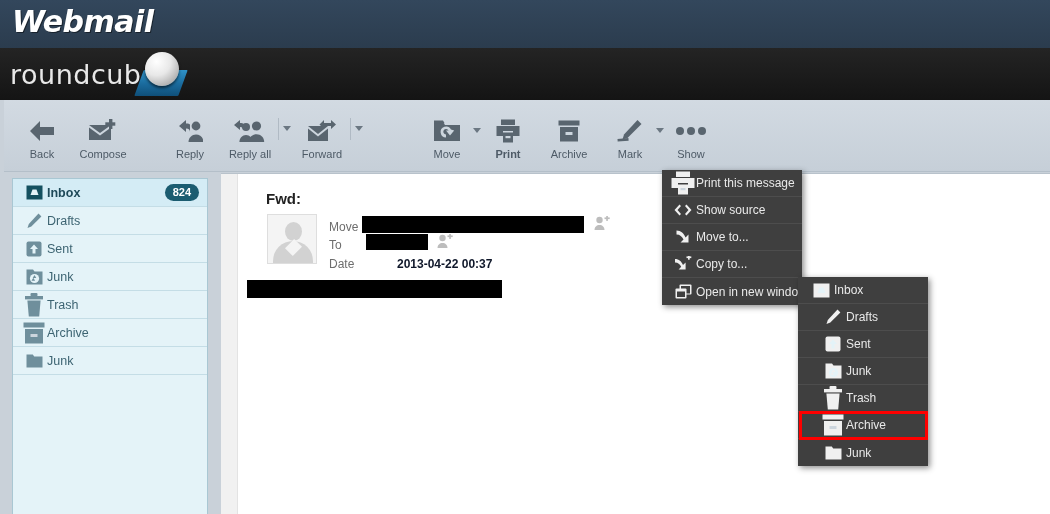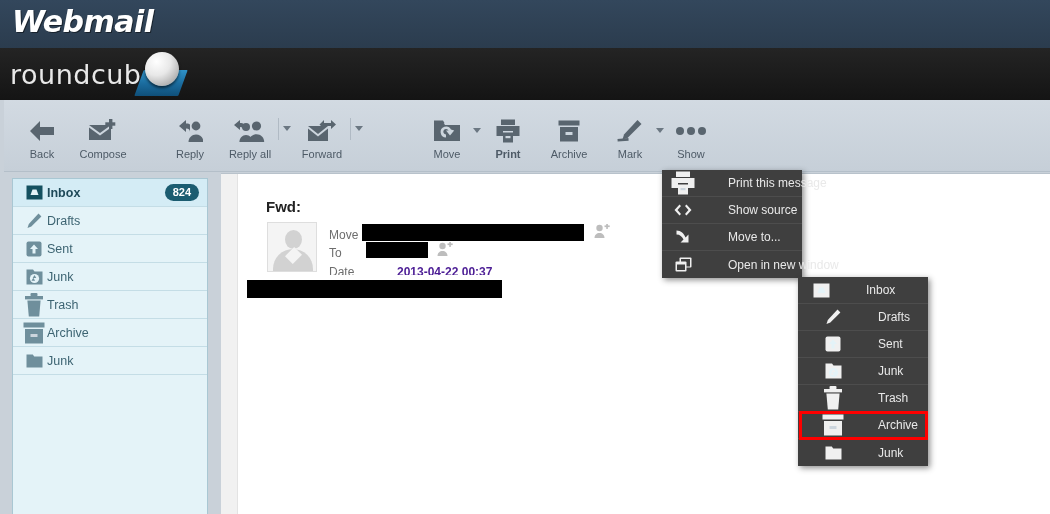--- a/index.html
+++ b/index.html
@@ -106,21 +106,21 @@
   
   .msgpanel {
     position: absolute; left: 221px; top: 173px; width: 829px; height: 341px;
     background: #fff; border-top: 1px solid #b8c2cb;
   }
   .msg-gutter {
     position: absolute; left: 0; top: 0; width: 17px; height: 341px;
     background: #f1f1f1; border-right: 1px solid #e3e3e3;
   }
   .msg-header {
-    position: absolute; left: 18px; top: 12px; right: 0; height: 100px;
+    position: absolute; left: 18px; top: 4px; right: 0; height: 100px;
     background: #fff; border-bottom: 1px solid #dcdcdc;
   }
   .msg-subject {
     position: absolute; left: 27px; top: 12px;
     font-size: 15px; font-weight: bold; color: #222;
   }
   .avatar {
     position: absolute; left: 28px; top: 36px; width: 50px; height: 50px;
     background: #f4f4f4; border: 1px solid #dedede; overflow: hidden;
   }
@@ -132,36 +132,36 @@
     position: absolute; left: 5px; top: 26px; width: 40px; height: 26px;
     border-radius: 20px 20px 0 0; background: #d2d2d2;
   }
   .avatar .collar {
     position: absolute; left: 20px; top: 26px; width: 11px; height: 13px;
     background: #f4f4f4; transform: rotate(45deg);
   }
   .hdr-label { position: absolute; left: 90px; font-size: 12px; color: #6d6d6d; }
   .redact { position: absolute; background: #000; }
   .hdr-date {
-    position: absolute; left: 158px; font-size: 12px; color: #4c1d95; font-weight: bold;
+    position: absolute; left: 158px; font-size: 12px; color: #0f172a; font-weight: bold;
   }
   .addico { position: absolute; }
   .addico svg { fill: #bdbdbd; display:block; }
   .msg-body { position: absolute; left: 18px; top: 101px; right: 0; bottom: 0; background: #fff; }
 
   
   .menu {
     position: absolute; background: #3f3f3f;
     box-shadow: 2px 2px 6px rgba(0,0,0,.45);
     z-index: 50;
   }
   .menu-item {
     position: relative; height: 27px; display: flex; align-items: center;
     border-bottom: 1px solid #4d4d4d;
-    color: #e9e9e9; font-size: 12px; cursor: pointer; gap: 32px;
+    color: #e9e9e9; font-size: 12px; cursor: pointer;
   }
   .menu-item:last-child { border-bottom: none; }
   .menu-item .mi-icon {
     width: 26px; display: flex; align-items: center; justify-content: center;
     flex: 0 0 26px;
   }
   .menu-item .mi-icon svg { fill: #f0f0f0; display: block; }
   .menu-item .mi-label { white-space: nowrap; }
   .menu-more { left: 662px; top: 170px; width: 140px; padding-left: 0; }
   .menu-more .menu-item { padding-left: 8px; }
@@ -433,20 +433,30 @@
       <div class="menu-item">
         <span class="mi-icon">
           <svg width="16" height="16" viewBox="0 0 16 16">
             <path d="M1.5 1.5 C6 1.5 9 4.5 10.5 8.5 L13.5 5.5 L13.5 13.5 L5.5 13.5 L8.5 10.5 C7 7.5 5 5.5 1.5 5.5 Z"></path>
           </svg>
         </span>
         <span class="mi-label">Move to...</span>
       </div>
       <div class="menu-item">
         <span class="mi-icon">
+          <svg width="18" height="16" viewBox="0 0 18 16">
+            <path d="M1 3 C5 3 7.6 5.6 9 9 L11.6 6.4 L11.6 13.4 L4.6 13.4 L7.2 10.8 C5.9 8.2 4.1 6.6 1 6.6 Z"></path>
+            <rect x="12.5" y="0.4" width="4.8" height="1.7"></rect>
+            <rect x="14" y="-1.1" width="1.7" height="4.8"></rect>
+          </svg>
+        </span>
+        <span class="mi-label">Copy to...</span>
+      </div>
+      <div class="menu-item">
+        <span class="mi-icon">
           <svg width="17" height="15" viewBox="0 0 17 15">
             <rect x="4.5" y="0.5" width="12" height="10" rx="1"></rect>
             <rect x="6" y="2" width="9" height="7.5" fill="#3f3f3f"></rect>
             <rect x="0.5" y="4.5" width="11" height="10" rx="1"></rect>
             <rect x="2" y="7.5" width="8" height="5.5" fill="#3f3f3f"></rect>
           </svg>
         </span>
         <span class="mi-label">Open in new window</span>
       </div>
     </div>

